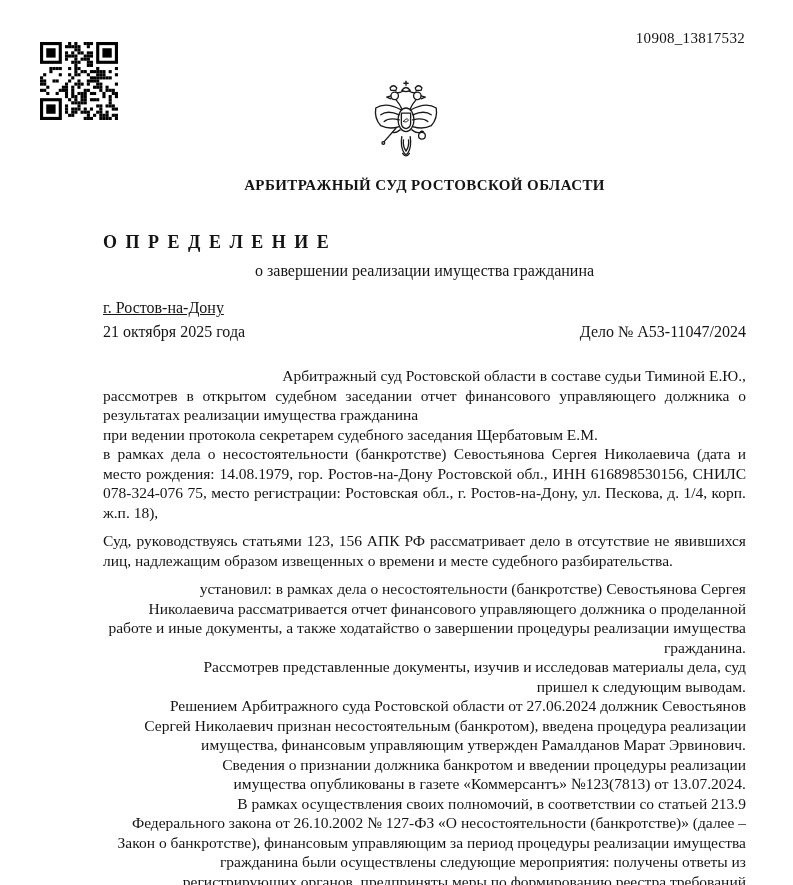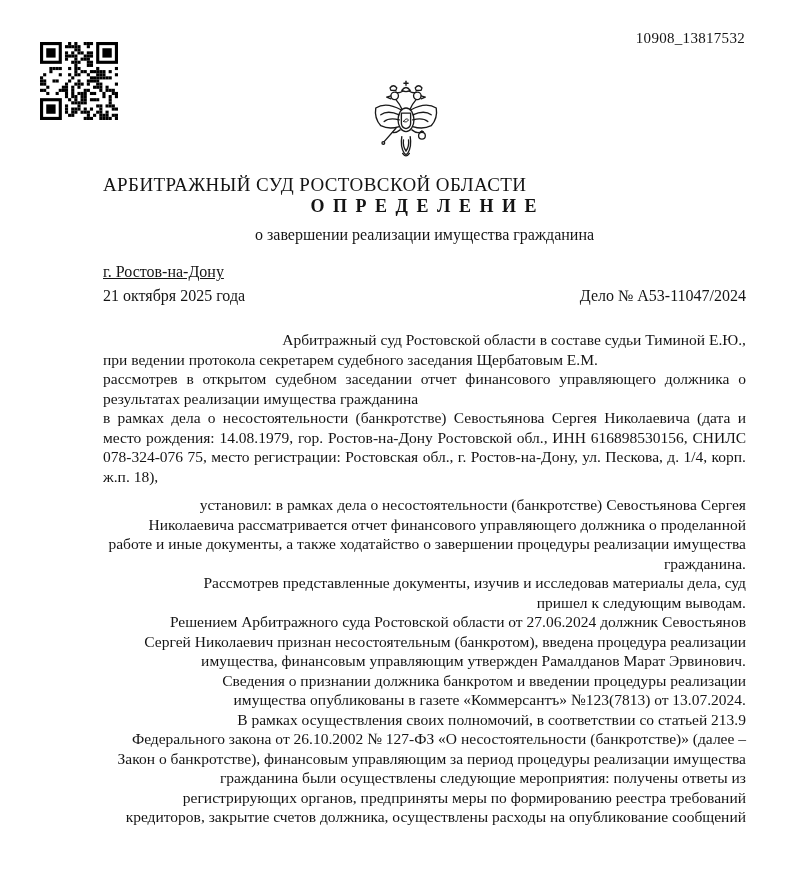--- a/index.html
+++ b/index.html
@@ -14,26 +14,26 @@
   .qr{position:absolute;left:40px;top:42px;width:78px;height:78px;}
   .qr svg{display:block;}
   .doc-number{
     position:absolute;top:30px;right:48px;
     font-size:15px;letter-spacing:0.3px;
   }
   .emblem{position:absolute;left:364px;top:78px;width:84px;height:92px;}
   .emblem svg{display:block;width:100%;height:100%;}
   .content{position:absolute;left:103px;top:174px;width:643px;}
   .court-name{
-    font-weight:normal;font-size:19px;line-height:22px;
+    text-align:center;font-weight:bold;font-size:15px;line-height:22px;
     letter-spacing:0.4px;
   }
   .doc-type{
-    text-align:center;font-weight:bold;font-size:18px;line-height:20px;
-    letter-spacing:2px;
+    font-weight:bold;font-size:18px;line-height:20px;
+    margin-top:36px;letter-spacing:2px;
   }
   .doc-subject{
     text-align:center;font-size:16px;line-height:18px;margin-top:10px;
   }
   .city{font-size:16px;line-height:20px;margin-top:18px;text-decoration:underline;}
   .meta-row{
     display:flex;justify-content:space-between;
     font-size:16px;line-height:20px;margin-top:4px;
   }
   .body-text{margin-top:24px;font-size:15.5px;line-height:19.5px;}
@@ -316,23 +316,24 @@
 
     <div class="city">г. Ростов-на-Дону</div>
 
     <div class="meta-row">
       <span>21 октября 2025 года</span>
       <span>Дело № А53-11047/2024</span>
     </div>
 
     <div class="body-text" id="doc-body">
         <div class="para indent nojust">Арбитражный суд Ростовской области  в составе судьи Тиминой Е.Ю.,</div>
+        <div class="para">рассмотрев в открытом судебном заседании отчет финансового управляющего должника о результатах реализации имущества гражданина</div>
         <div class="para nojust">при ведении протокола секретарем судебного заседания Щербатовым Е.М.</div>
-        <div class="para">рассмотрев в открытом судебном заседании отчет финансового управляющего должника о результатах реализации имущества гражданина</div>
         <div class="para">в рамках дела о несостоятельности (банкротстве) Севостьянова Сергея Николаевича (дата и место рождения: 14.08.1979, гор. Ростов-на-Дону Ростовской обл., ИНН 616898530156, СНИЛС 078-324-076 75, место регистрации: Ростовская обл., г. Ростов-на-Дону, ул. Пескова, д. 1/4, корп. ж.п. 18),</div>
+        <div class="para gap">Суд, руководствуясь статьями 123, 156 АПК РФ рассматривает дело в отсутствие не явившихся лиц, надлежащим образом извещенных о времени и месте судебного разбирательства.</div>
         <div class="para indent gap">установил: в рамках дела о несостоятельности (банкротстве) Севостьянова Сергея Николаевича рассматривается отчет финансового управляющего должника о проделанной работе и иные документы, а также ходатайство о завершении процедуры реализации имущества гражданина.</div>
         <div class="para indent">Рассмотрев представленные документы, изучив и исследовав материалы дела, суд пришел к следующим выводам.</div>
         <div class="para indent">Решением Арбитражного суда Ростовской области от 27.06.2024 должник Севостьянов Сергей Николаевич признан несостоятельным (банкротом), введена процедура реализации имущества, финансовым управляющим утвержден Рамалданов Марат Эрвинович.</div>
         <div class="para indent">Сведения о признании должника банкротом и введении процедуры реализации имущества опубликованы в газете «Коммерсантъ» №123(7813) от 13.07.2024.</div>
         <div class="para indent">В рамках осуществления своих полномочий, в соответствии со статьей 213.9 Федерального закона от 26.10.2002 № 127-ФЗ «О несостоятельности (банкротстве)» (далее – Закон о банкротстве), финансовым управляющим за период процедуры реализации имущества гражданина были осуществлены следующие мероприятия: получены ответы из регистрирующих органов, предприняты меры по формированию реестра требований кредиторов, закрытие счетов должника, осуществлены расходы на опубликование сообщений</div>
       </div>
   </div>
 
 </div>
 

